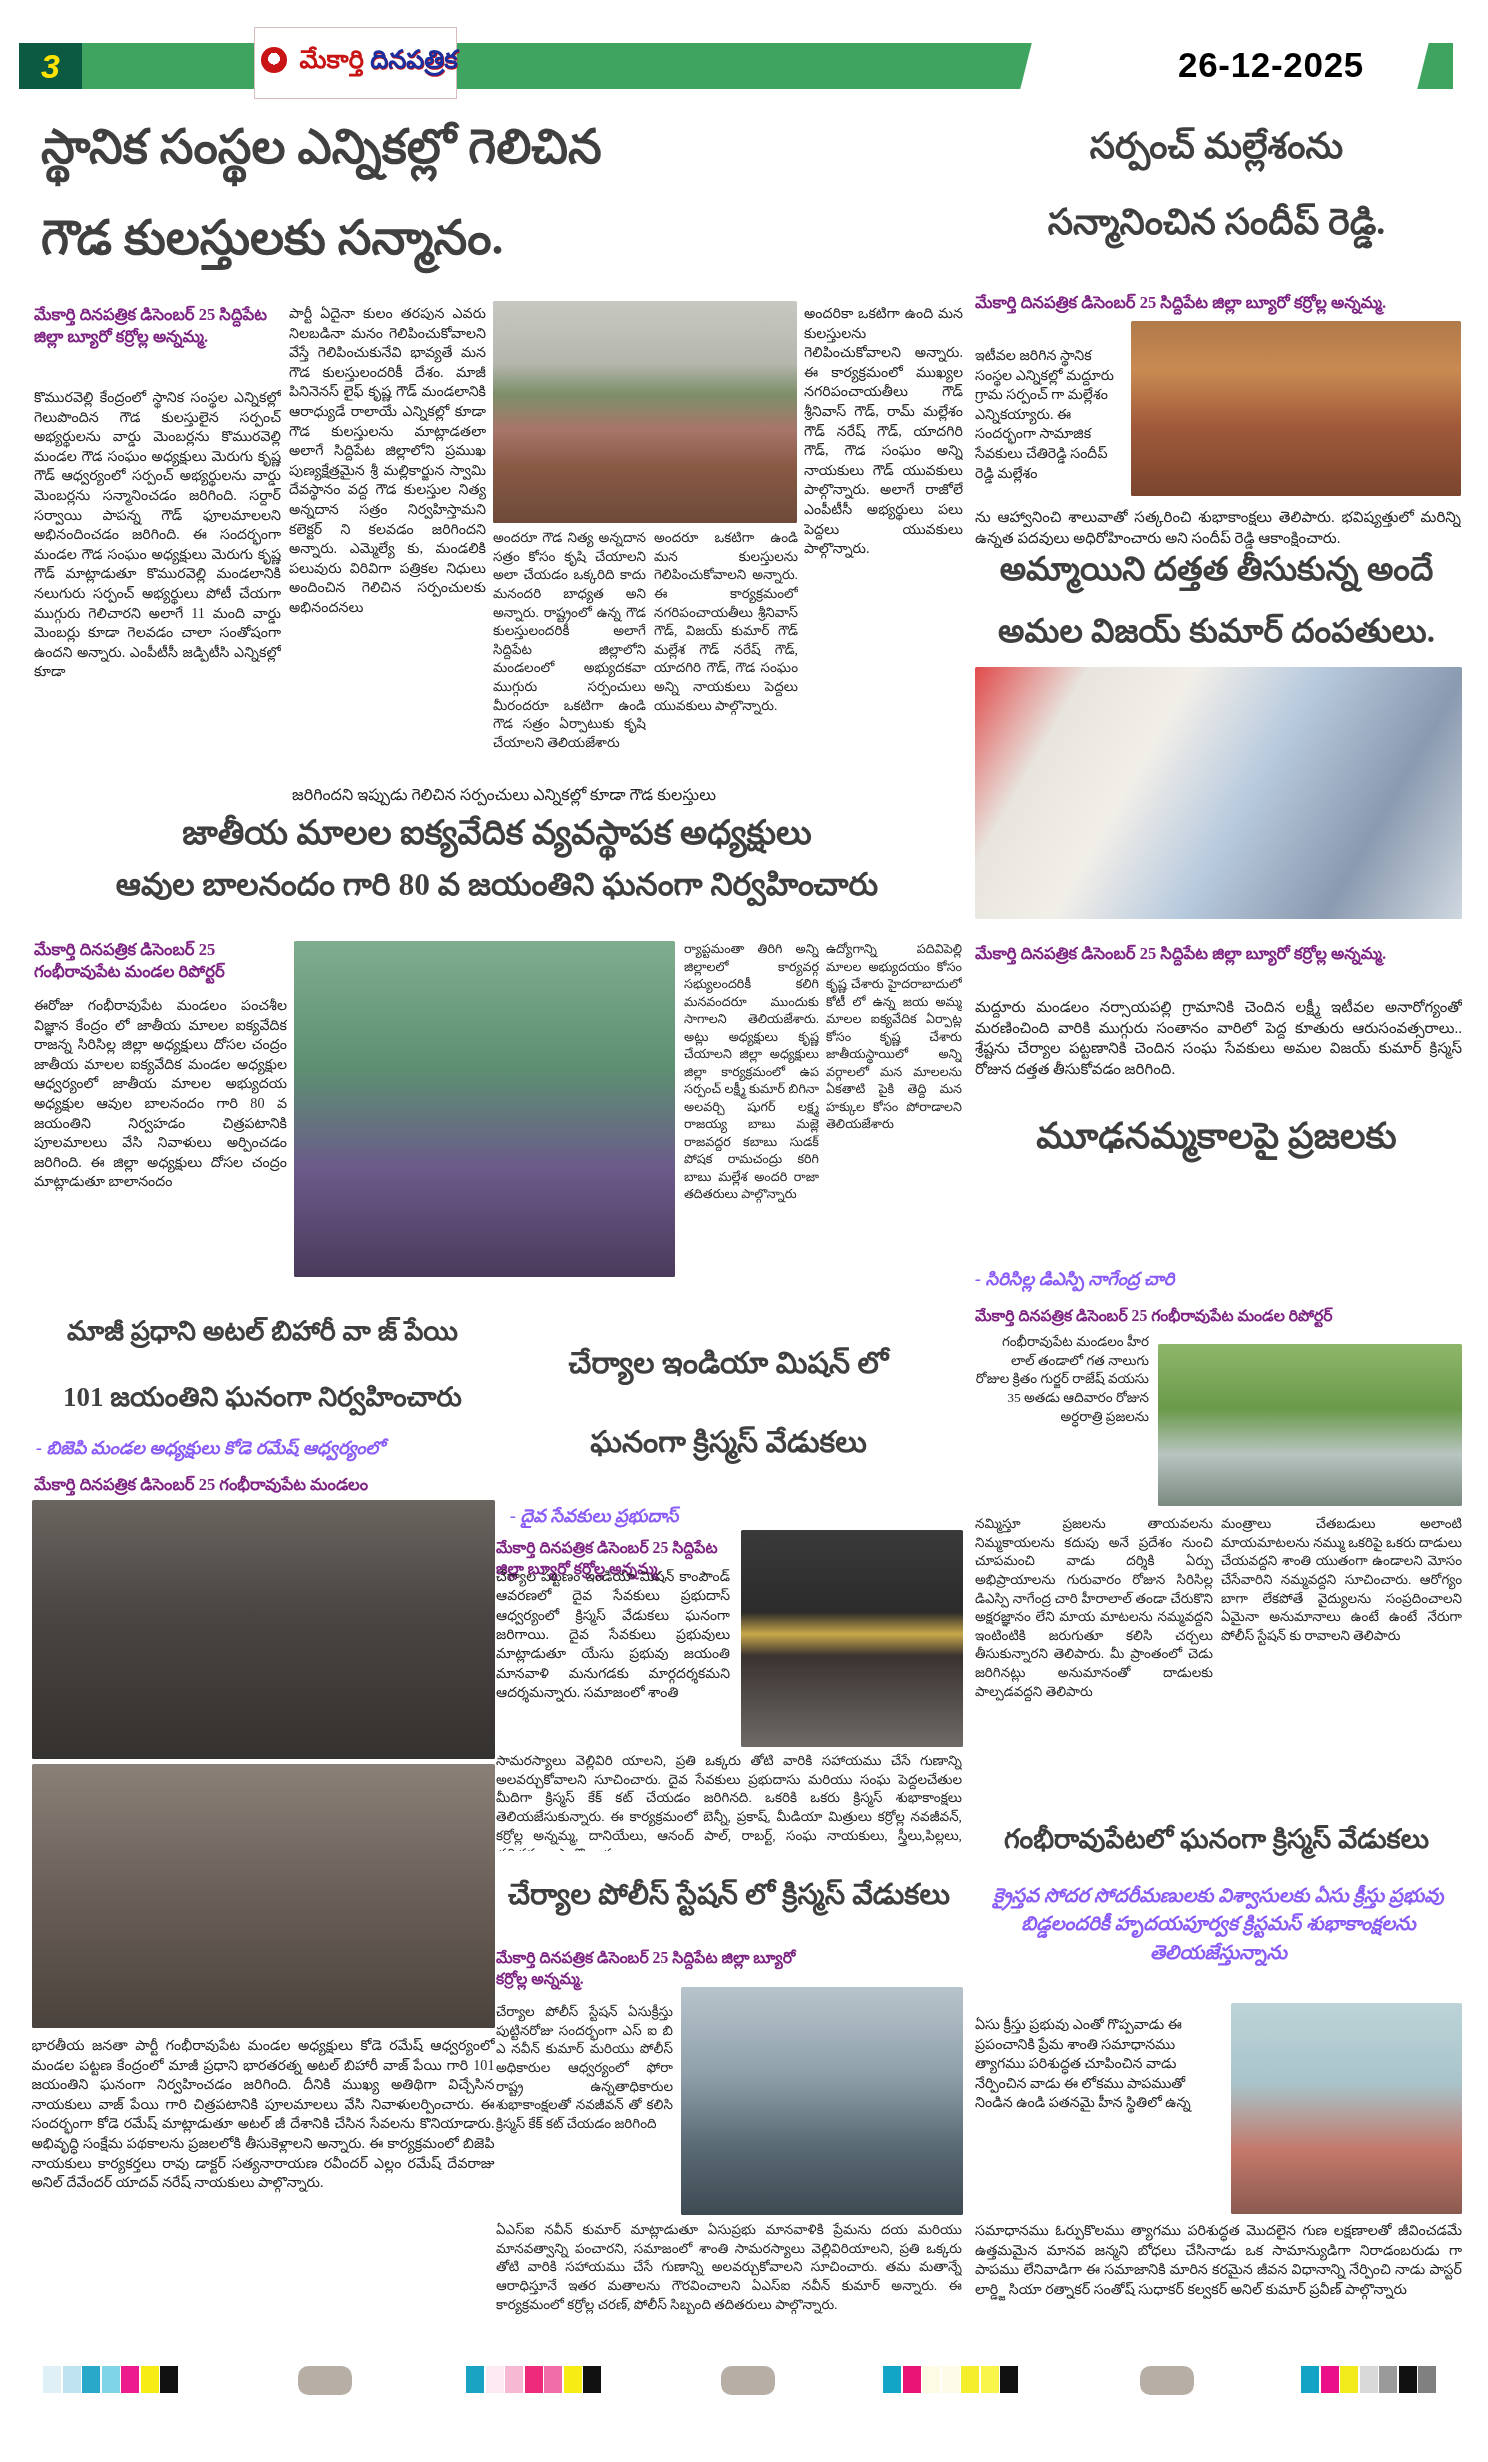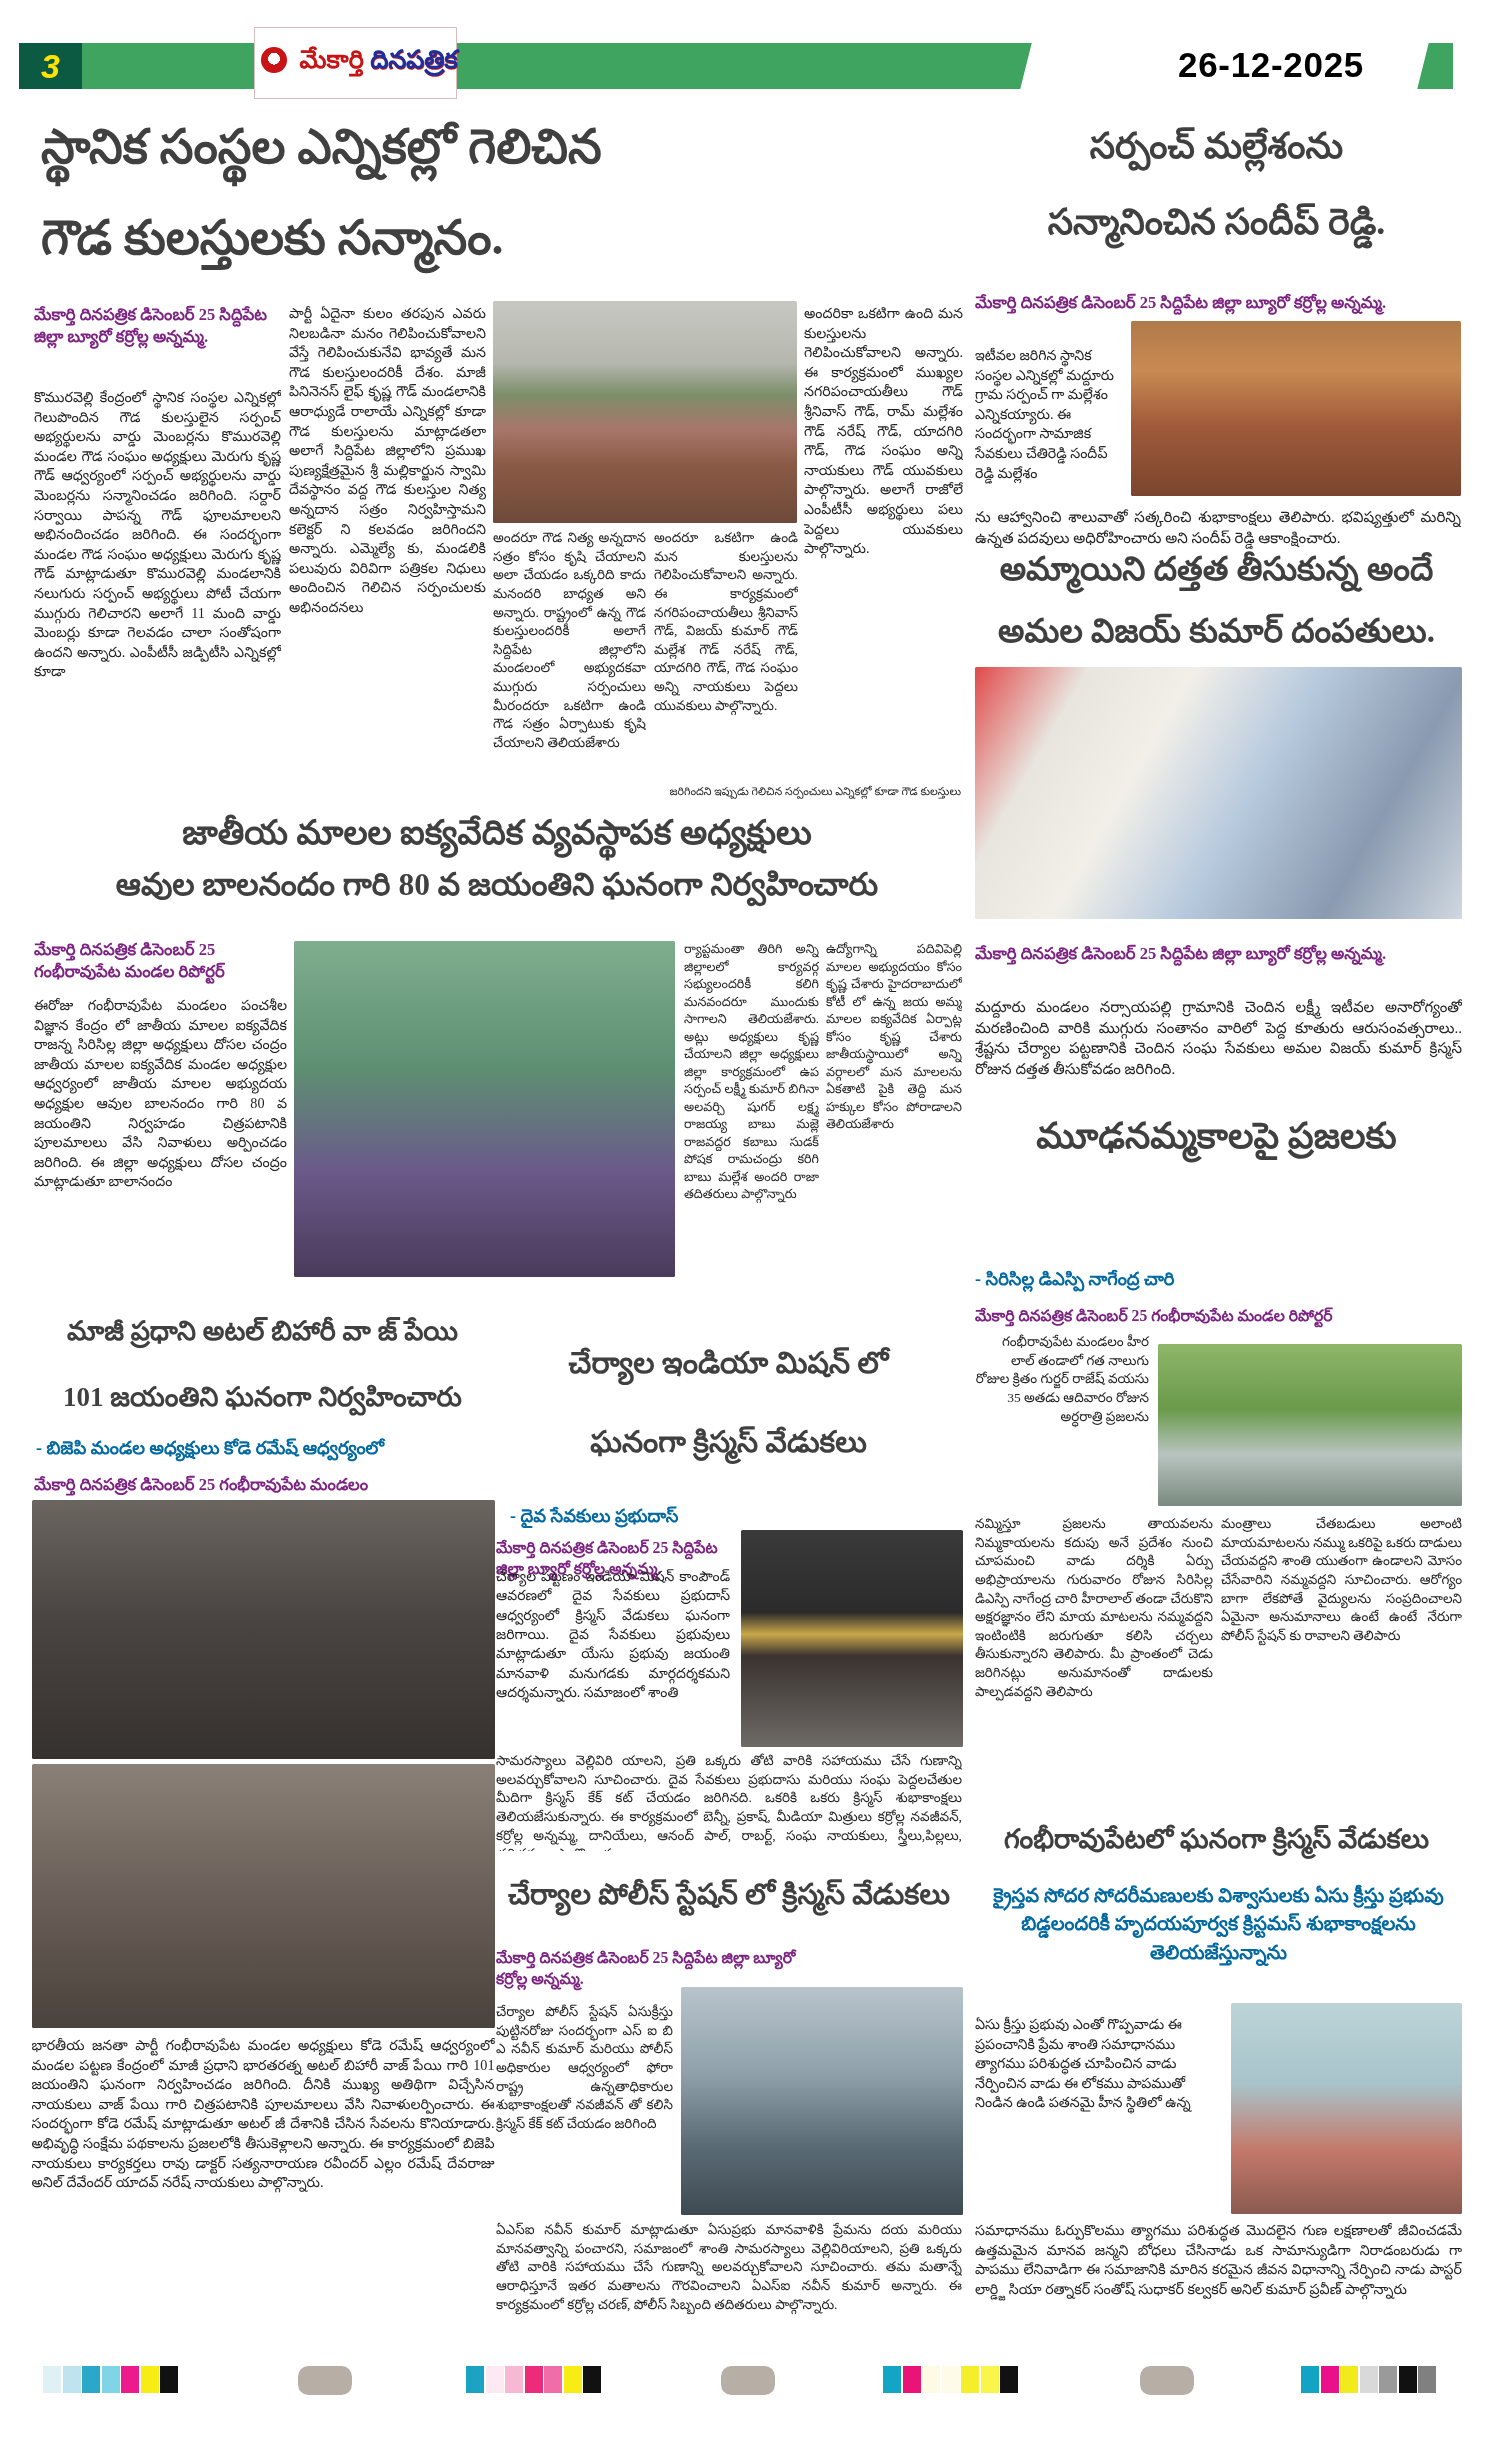--- a/index.html
+++ b/index.html
@@ -21,21 +21,21 @@
   .datewrap{position:absolute;left:1007px;top:0;width:411px;height:46px;background:#fff;
             transform:skewX(-14deg);}
   .greentip{position:absolute;left:1404px;top:0;width:22.5px;height:46px;background:#3fa45f;
             transform:skewX(-14deg);}
   .dateline-text{position:absolute;left:1102px;top:2.2px;width:300px;text-align:center;
             font:bold 35px "Liberation Sans",sans-serif;color:#000;letter-spacing:0.7px;}
   
   .hl{font-family:"Liberation Serif",serif;font-weight:bold;color:#404040;line-height:1.12;}
   .center{text-align:center;}
   .dl{color:#7d2483;font-weight:bold;line-height:1.35;}
-  .bl{color:#0369a1;font-weight:bold;}
+  .bl{color:#8b5cf6;font-weight:bold;font-style:italic;}
   .body-t{color:#222;text-align:justify;overflow:hidden;line-height:1.38;}
   .photo{position:absolute;overflow:hidden;border-radius:1.5px;}
   
   .bargroup{position:absolute;top:0;height:27px;display:flex;gap:1.5px;}
   .bar{width:18px;height:27px;}
   .oval{position:absolute;top:0;width:54px;height:28.5px;border-radius:10.5px;}
 </style>
 </head>
 <body>
 
@@ -61,21 +61,21 @@
   <div class="abs dl" style="left:34px;top:304px;width:247px;font-size:16.5px;">మేకార్తి దినపత్రిక డిసెంబర్ 25 సిద్దిపేట జిల్లా బ్యూరో కర్రోల్ల అన్నమ్మ.</div>
   <div class="abs body-t" style="left:34px;top:388px;width:247px;height:391px;font-size:14.2px;">కొమురవెల్లి కేంద్రంలో స్థానిక సంస్థల ఎన్నికల్లో గెలుపొందిన గౌడ కులస్తులైన సర్పంచ్ అభ్యర్థులను వార్డు మెంబర్లను కొమురవెల్లి మండల గౌడ సంఘం అధ్యక్షులు మెరుగు కృష్ణ గౌడ్ ఆధ్వర్యంలో సర్పంచ్ అభ్యర్థులను వార్డు మెంబర్లను సన్మానించడం జరిగింది. సర్దార్ సర్వాయి పాపన్న గౌడ్ ఫూలమాలలని అభినందించడం జరిగింది. ఈ సందర్భంగా మండల గౌడ సంఘం అధ్యక్షులు మెరుగు కృష్ణ గౌడ్ మాట్లాడుతూ కొమురవెల్లి మండలానికి నలుగురు సర్పంచ్ అభ్యర్థులు పోటీ చేయగా ముగ్గురు గెలిచారని అలాగే 11 మంది వార్డు మెంబర్లు కూడా గెలవడం చాలా సంతోషంగా ఉందని అన్నారు. ఎంపీటీసీ జడ్పిటీసి ఎన్నికల్లో కూడా</div>
   <div class="abs body-t" style="left:289px;top:304px;width:197px;height:478px;font-size:14.2px;">పార్టీ ఏదైనా కులం తరపున ఎవరు నిలబడినా మనం గెలిపించుకోవాలని వేస్తే గెలిపించుకునేవి భావ్యతే మన గౌడ కులస్తులందరికీ దేశం. మాజీ పినినెనస్ లైఫ్ కృష్ణ గౌడ్ మండలానికి ఆరాధ్యుడే రాలాయే ఎన్నికల్లో కూడా గౌడ కులస్తులను మాట్లాడతలా అలాగే సిద్దిపేట జిల్లాలోని ప్రముఖ పుణ్యక్షేత్రమైన శ్రీ మల్లికార్జున స్వామి దేవస్థానం వద్ద గౌడ కులస్తుల నిత్య అన్నదాన సత్రం నిర్వహిస్తామని కలెక్టర్ ని కలవడం జరిగిందని అన్నారు. ఎమ్మెల్యే కు, మండలికి పలువురు విరివిగా పత్రికల నిధులు అందించిన గెలిచిన సర్పంచులకు అభినందనలు</div>
 
   <div class="photo" style="left:493px;top:301px;width:304px;height:222px;background:
       linear-gradient(180deg,#c8c8c2 0%,#b5b7ae 28%,#7d8f6a 42%,#a8756a 58%,#8a5a45 74%,#6e4a3a 100%);"></div>
 
   <div class="abs body-t" style="left:493px;top:529px;width:153px;height:252px;font-size:13.5px;">అందరూ గౌడ నిత్య అన్నదాన సత్రం కోసం కృషి చేయాలని అలా చేయడం ఒక్కరిది కాదు మనందరి బాధ్యత అని అన్నారు. రాష్ట్రంలో ఉన్న గౌడ కులస్తులందరికీ అలాగే సిద్దిపేట జిల్లాలోని మండలంలో అభ్యుదకవా ముగ్గురు సర్పంచులు మీరందరూ ఒకటిగా ఉండి గౌడ సత్రం ఏర్పాటుకు కృషి చేయాలని తెలియజేశారు</div>
   <div class="abs body-t" style="left:654px;top:529px;width:144px;height:252px;font-size:13.5px;">అందరూ ఒకటిగా ఉండి మన కులస్తులను గెలిపించుకోవాలని అన్నారు. ఈ కార్యక్రమంలో నగరిపంచాయతీలు శ్రీనివాస్ గౌడ్, విజయ్ కుమార్ గౌడ్ మల్లేశ గౌడ్ నరేష్ గౌడ్, యాదగిరి గౌడ్, గౌడ సంఘం అన్ని నాయకులు పెద్దలు యువకులు పాల్గొన్నారు.</div>
   <div class="abs body-t" style="left:804px;top:304px;width:159px;height:478px;font-size:14.2px;">అందరికా ఒకటిగా ఉంది మన కులస్తులను గెలిపించుకోవాలని అన్నారు. ఈ కార్యక్రమంలో ముఖ్యల నగరిపంచాయతీలు గౌడ్ శ్రీనివాస్ గౌడ్, రామ్ మల్లేశం గౌడ్ నరేష్ గౌడ్, యాదగిరి గౌడ్, గౌడ సంఘం అన్ని నాయకులు గౌడ్ యువకులు పాల్గొన్నారు. అలాగే రాజోలే ఎంపీటీసీ అభ్యర్థులు పలు పెద్దలు యువకులు పాల్గొన్నారు.</div>
-  <div class="abs body-t" style="left:292px;top:784px;width:669px;height:22.5px;font-size:11px;text-align:right;">జరిగిందని ఇప్పుడు గెలిచిన సర్పంచులు ఎన్నికల్లో కూడా గౌడ కులస్తులు</div>
+  <div class="abs body-t" style="left:292px;top:784px;width:669px;height:22.5px;font-size:16px;text-align:left;">జరిగిందని ఇప్పుడు గెలిచిన సర్పంచులు ఎన్నికల్లో కూడా గౌడ కులస్తులు</div>
 
   <div class="abs hl center" style="left:30px;top:814px;width:934px;font-size:34px;">జాతీయ మాలల ఐక్యవేదిక వ్యవస్థాపక అధ్యక్షులు</div>
   <div class="abs hl center" style="left:30px;top:867px;width:934px;font-size:31.5px;">ఆవుల బాలనందం గారి 80 వ జయంతిని ఘనంగా నిర్వహించారు</div>
 
   <div class="abs dl" style="left:34px;top:939px;width:253px;font-size:16.5px;">మేకార్తి దినపత్రిక డిసెంబర్ 25 గంభీరావుపేట మండల రిపోర్టర్</div>
   <div class="abs body-t" style="left:34px;top:996px;width:253px;height:282px;font-size:14.2px;">ఈరోజు గంభీరావుపేట మండలం పంచశీల విజ్ఞాన కేంద్రం లో జాతీయ మాలల ఐక్యవేదిక రాజన్న సిరిసిల్ల జిల్లా అధ్యక్షులు దోసల చంద్రం జాతీయ మాలల ఐక్యవేదిక మండల అధ్యక్షుల ఆధ్వర్యంలో జాతీయ మాలల అభ్యుదయ అధ్యక్షుల ఆవుల బాలనందం గారి 80 వ జయంతిని నిర్వహడం చిత్రపటానికి పూలమాలలు వేసి నివాళులు అర్పించడం జరిగింది. ఈ జిల్లా అధ్యక్షులు దోసల చంద్రం మాట్లాడుతూ బాలానందం</div>
 
   <div class="photo" style="left:294px;top:941px;width:381px;height:336px;background:
       linear-gradient(180deg,#7fae8e 0%,#5d8f72 38%,#6b5a8a 68%,#4a3a5a 100%);"></div>
 

